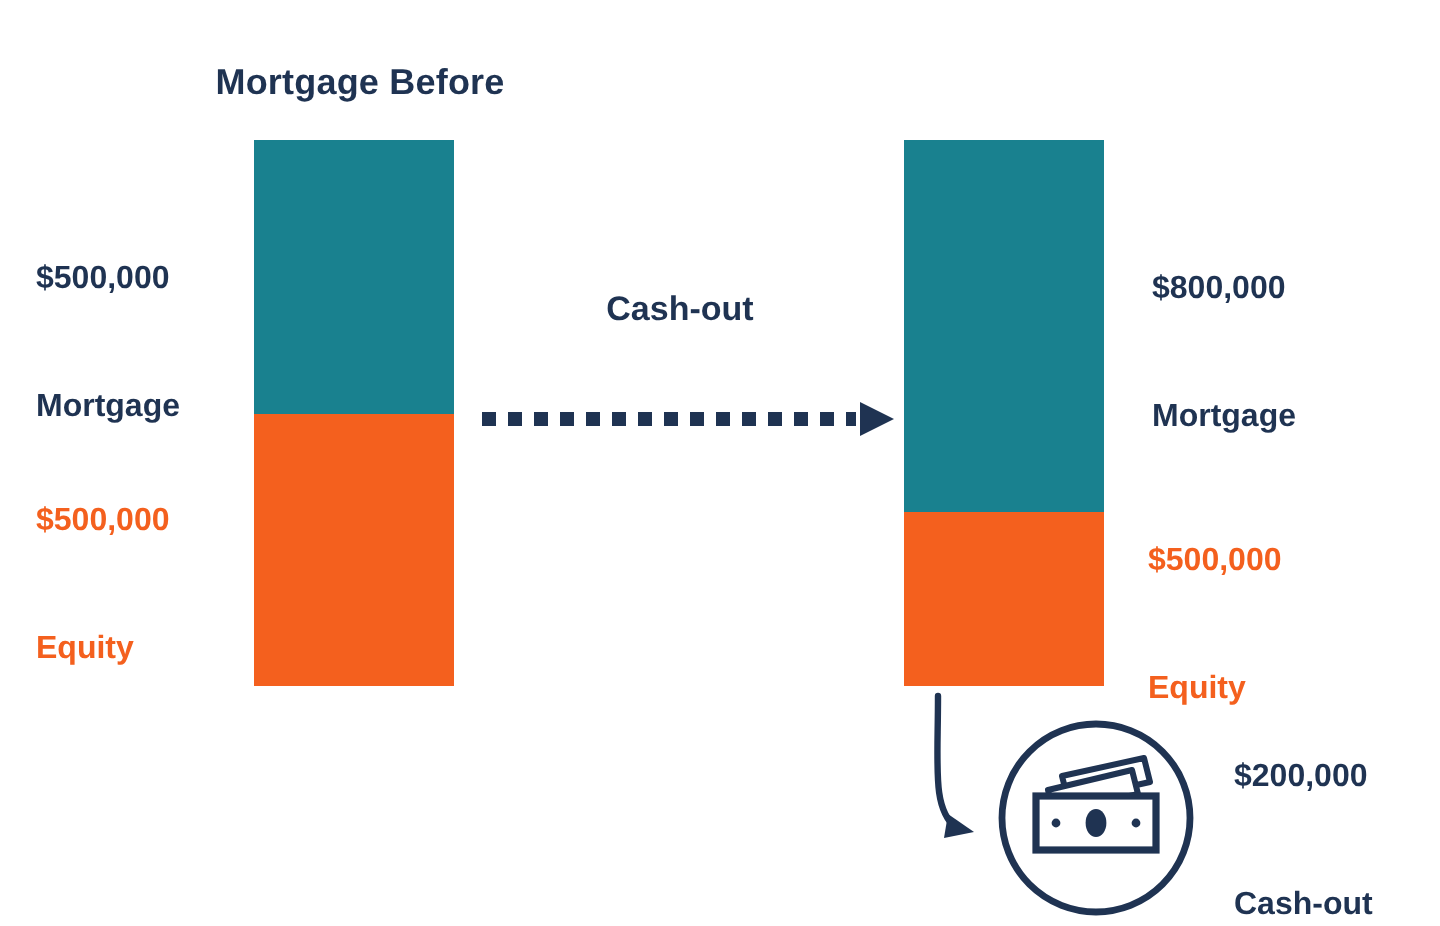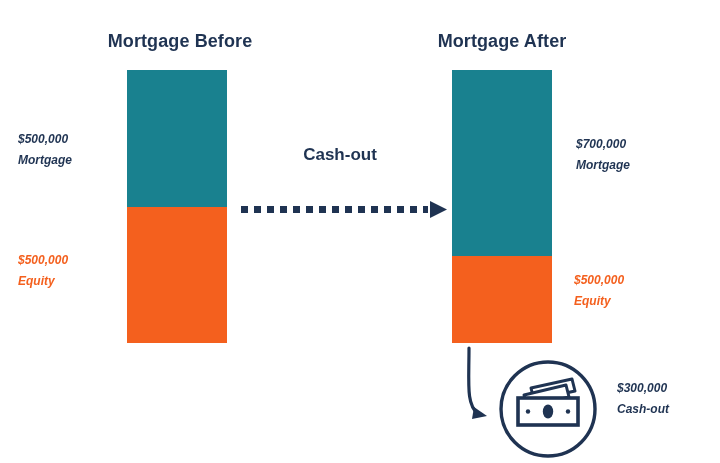--- a/index.html
+++ b/index.html
@@ -41,29 +41,28 @@
   .seg {
     position: absolute;
     left: 0;
     width: 100%;
   }
   .seg-mortgage { background: #19818f; }
   .seg-equity   { background: #f4601e; }
 
   
   .label {
-    font-size: 12px;
+    font-size: 16px;
     font-weight: bold;
     line-height: 21px;
     white-space: nowrap;
-    font-style: italic;
   }
   .label-navy   { color: #1f3352; }
   .label-orange { color: #f4601e; }
-  .label .l2 { display: block; }
+  .label .l2 { display: block; margin-top: 43px; }
 
   
   .flow-label {
     font-size: 17px;
     font-weight: bold;
     color: #1f3352;
     line-height: 23px;
     text-align: center;
     white-space: nowrap;
   }
@@ -97,39 +96,38 @@
 
   <div class="abs label label-orange" style="left:18px; top:238px;">
     <span class="l1">$500,000</span>
     <span class="l2">Equity</span>
   </div>
 
   <div class="abs flow-label" style="left:265px; top:131px; width:150px;">
     <span>Cash-out</span><br>
   </div>
 
-  <div class="abs col-title" style="left:420px; top:18px; width:164px;">Mortgage After</div>
 
   <div class="bar" style="left:452px; top:58px; height:273px;">
     <div class="seg seg-mortgage" style="top:0px; height:186px;"></div>
     <div class="seg seg-equity" style="top:186px; height:87px;"></div>
   </div>
 
   <div class="abs label label-navy" style="left:576px; top:122px;">
-    <span class="l1">$700,000</span>
+    <span class="l1">$800,000</span>
     <span class="l2">Mortgage</span>
   </div>
 
   <div class="abs label label-orange" style="left:574px; top:258px;">
     <span class="l1">$500,000</span>
     <span class="l2">Equity</span>
   </div>
 
   <div class="abs label label-navy" style="left:617px; top:366px;">
-    <span class="l1">$300,000</span>
+    <span class="l1">$200,000</span>
     <span class="l2">Cash-out</span>
   </div>
 
   <svg class="overlay" viewBox="0 0 720 463" xmlns="http://www.w3.org/2000/svg">
 
     <g>
       <line x1="241" y1="197.5" x2="428" y2="197.5" stroke="#1f3352" stroke-width="7" stroke-dasharray="7 6" stroke-linecap="butt"></line>
       <polygon points="430,189 447,197.5 430,206" fill="#1f3352"></polygon>
     </g>
 

